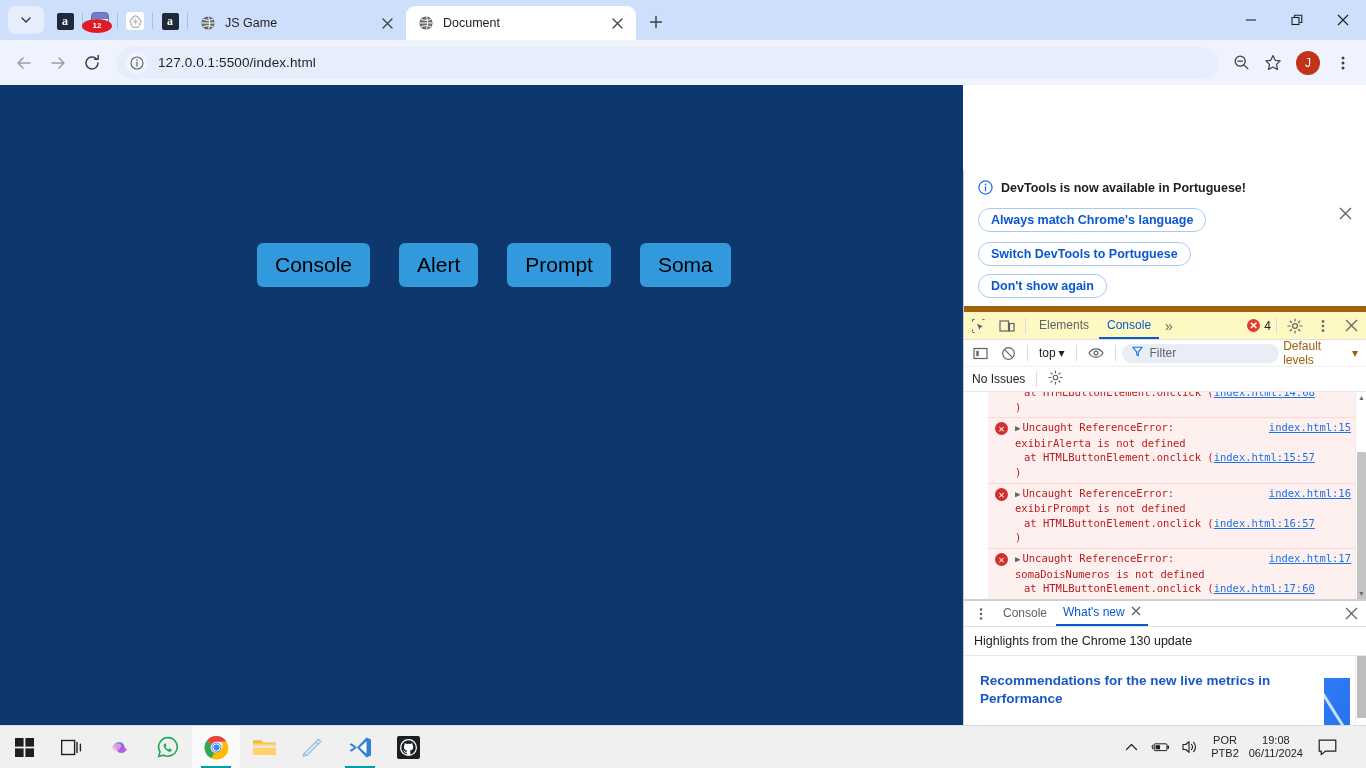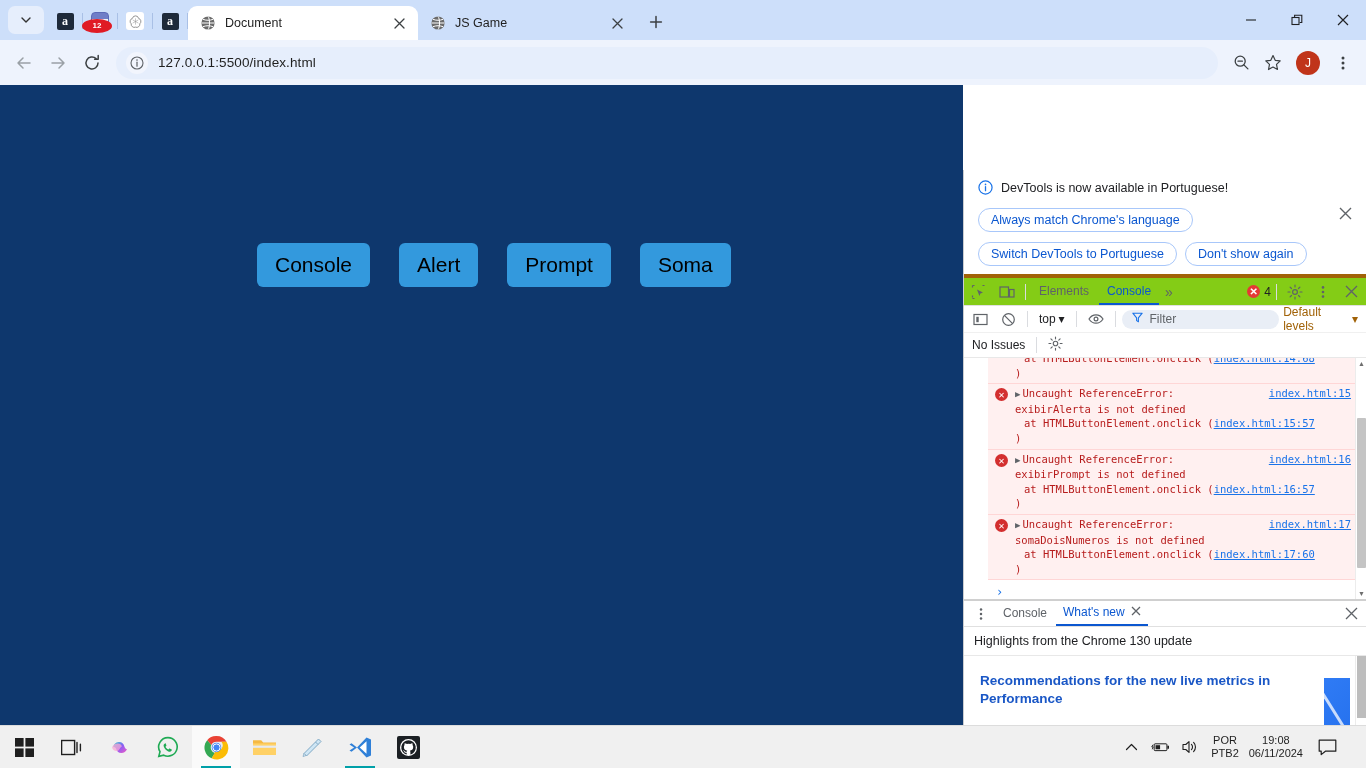--- a/index.html
+++ b/index.html
@@ -112,34 +112,34 @@
     padding: 9px 18px; font-size: 21px; color: #000;
     font-family: "Liberation Sans", sans-serif; cursor: pointer; line-height: 1.25;
   }
 
   
   .devtools {
     position: absolute; left: 963px; top: 85px; width: 403px; height: 640px;
     background: #ffffff; border-left: 1px solid #cacccf;
     display: flex; flex-direction: column; font-size: 12px; color: #202124;
   }
-  .dt-notice { padding: 10px 14px 8px 14px; border-bottom: 4px solid #a16207; position: relative; }
+  .dt-notice { padding: 10px 14px 8px 14px; border-bottom: 6px solid #a16207; position: relative; font-weight: bold; }
   .dt-notice-row { display: flex; align-items: flex-start; gap: 8px; }
   .dt-notice-text { font-size: 12.5px; color: #202124; padding-top: 1px; }
   .dt-chiprow { display: flex; gap: 8px; margin-top: 10px; flex-wrap: wrap; padding-right: 36px; }
   .dt-chip {
     border: 1px solid #a8c7fa; color: #0b57d0; background: #fff;
     border-radius: 14px; padding: 4px 12px; font-size: 12.5px; cursor: pointer; white-space: nowrap;
   }
   .dt-notice-close { position: absolute; right: 10px; top: 32px; width: 22px; height: 22px;
     display: flex; align-items: center; justify-content: center; cursor: pointer; }
 
   .dt-tabbar {
     height: 28px; display: flex; align-items: center; gap: 2px;
-    border-bottom: 1px solid #e0e0e0; padding: 0 2px; background: #84cc16;
+    border-bottom: 1px solid #e0e0e0; padding: 0 2px; background: #fef9c3;
   }
   .dt-ic { width: 26px; height: 26px; display: flex; align-items: center; justify-content: center; cursor: pointer; }
   .dt-vsep { width: 1px; height: 16px; background: #dadce0; margin: 0 3px; }
   .dt-tab { padding: 0 8px; height: 27px; line-height: 27px; font-size: 12px; color: #5f6368; cursor: pointer; }
   .dt-tab.sel { color: #0b57d0; border-bottom: 2px solid #0b57d0; font-weight: 400; }
   .dt-more { color: #5f6368; font-size: 14px; padding: 0 4px; cursor: pointer; }
   .dt-errbadge { display: flex; align-items: center; gap: 4px; margin-left: auto; cursor: pointer; }
   .err-dot { width: 13px; height: 13px; border-radius: 50%; background: #e53935; color: #fff;
     font-size: 10px; line-height: 13px; text-align: center; font-weight: bold; }
 
@@ -263,52 +263,52 @@
                 <path d="M12 3a5 5 0 0 1 4.9 4 5 5 0 0 1 2 8.6A5 5 0 0 1 12 21a5 5 0 0 1-6.9-5.4A5 5 0 0 1 7.1 7 5 5 0 0 1 12 3z" fill="none" stroke="#7a7a7a" stroke-width="1.3"></path>
                 <path d="M12 7v10M7.5 9.5l9 5M16.5 9.5l-9 5" stroke="#9a9a9a" stroke-width="0.9" fill="none"></path>
               </svg>
           </div>
         </div>
         <div class="pin-sep"></div>
         <div class="pinned-tab">
           <div class="favicon-alura">a</div>
         </div>
         <div class="pin-sep"></div>
+      </div>
+
+      <div class="tab inactive">
+        <span class="fav">
+          <svg width="16" height="16" viewBox="0 0 16 16">
+              <circle cx="8" cy="8" r="6.6" fill="#6b6b6b"></circle>
+              <path d="M8 1.5c2 2 2 11 0 13M1.6 8h12.8M3 4.3c3 1.3 7 1.3 10 0M3 11.7c3-1.3 7-1.3 10 0" stroke="#fff" stroke-width="1" fill="none"></path>
+            </svg>
+        </span>
+        <span class="label">JS Game</span>
+        <span class="tclose">
+          <svg width="11" height="11" viewBox="0 0 11 11">
+              <path d="M1 1l9 9M10 1l-9 9" stroke="#3c4043" stroke-width="1.3" stroke-linecap="round"></path>
+            </svg>
+        </span>
       </div>
 
       <div class="tab active">
         <span class="fav">
           <svg width="16" height="16" viewBox="0 0 16 16">
               <circle cx="8" cy="8" r="6.6" fill="#6b6b6b"></circle>
               <path d="M8 1.5c2 2 2 11 0 13M1.6 8h12.8M3 4.3c3 1.3 7 1.3 10 0M3 11.7c3-1.3 7-1.3 10 0" stroke="#fff" stroke-width="1" fill="none"></path>
             </svg>
         </span>
         <span class="label">Document</span>
         <span class="tclose">
           <svg width="11" height="11" viewBox="0 0 11 11">
               <path d="M1 1l9 9M10 1l-9 9" stroke="#3c4043" stroke-width="1.3" stroke-linecap="round"></path>
             </svg>
         </span>
       </div>
 
-      <div class="tab inactive">
-        <span class="fav">
-          <svg width="16" height="16" viewBox="0 0 16 16">
-              <circle cx="8" cy="8" r="6.6" fill="#6b6b6b"></circle>
-              <path d="M8 1.5c2 2 2 11 0 13M1.6 8h12.8M3 4.3c3 1.3 7 1.3 10 0M3 11.7c3-1.3 7-1.3 10 0" stroke="#fff" stroke-width="1" fill="none"></path>
-            </svg>
-        </span>
-        <span class="label">JS Game</span>
-        <span class="tclose">
-          <svg width="11" height="11" viewBox="0 0 11 11">
-              <path d="M1 1l9 9M10 1l-9 9" stroke="#3c4043" stroke-width="1.3" stroke-linecap="round"></path>
-            </svg>
-        </span>
-      </div>
-
       <div class="newtab">
         <svg width="14" height="14" viewBox="0 0 14 14">
             <path d="M7 1.6v10.8M1.6 7h10.8" stroke="#3c4043" stroke-width="1.5" stroke-linecap="round"></path>
           </svg>
       </div>
 
       <div class="wincontrols">
         <div class="wc">
           <svg width="12" height="12" viewBox="0 0 12 12">
               <path d="M1 6h10" stroke="#202124" stroke-width="1.1"></path>

